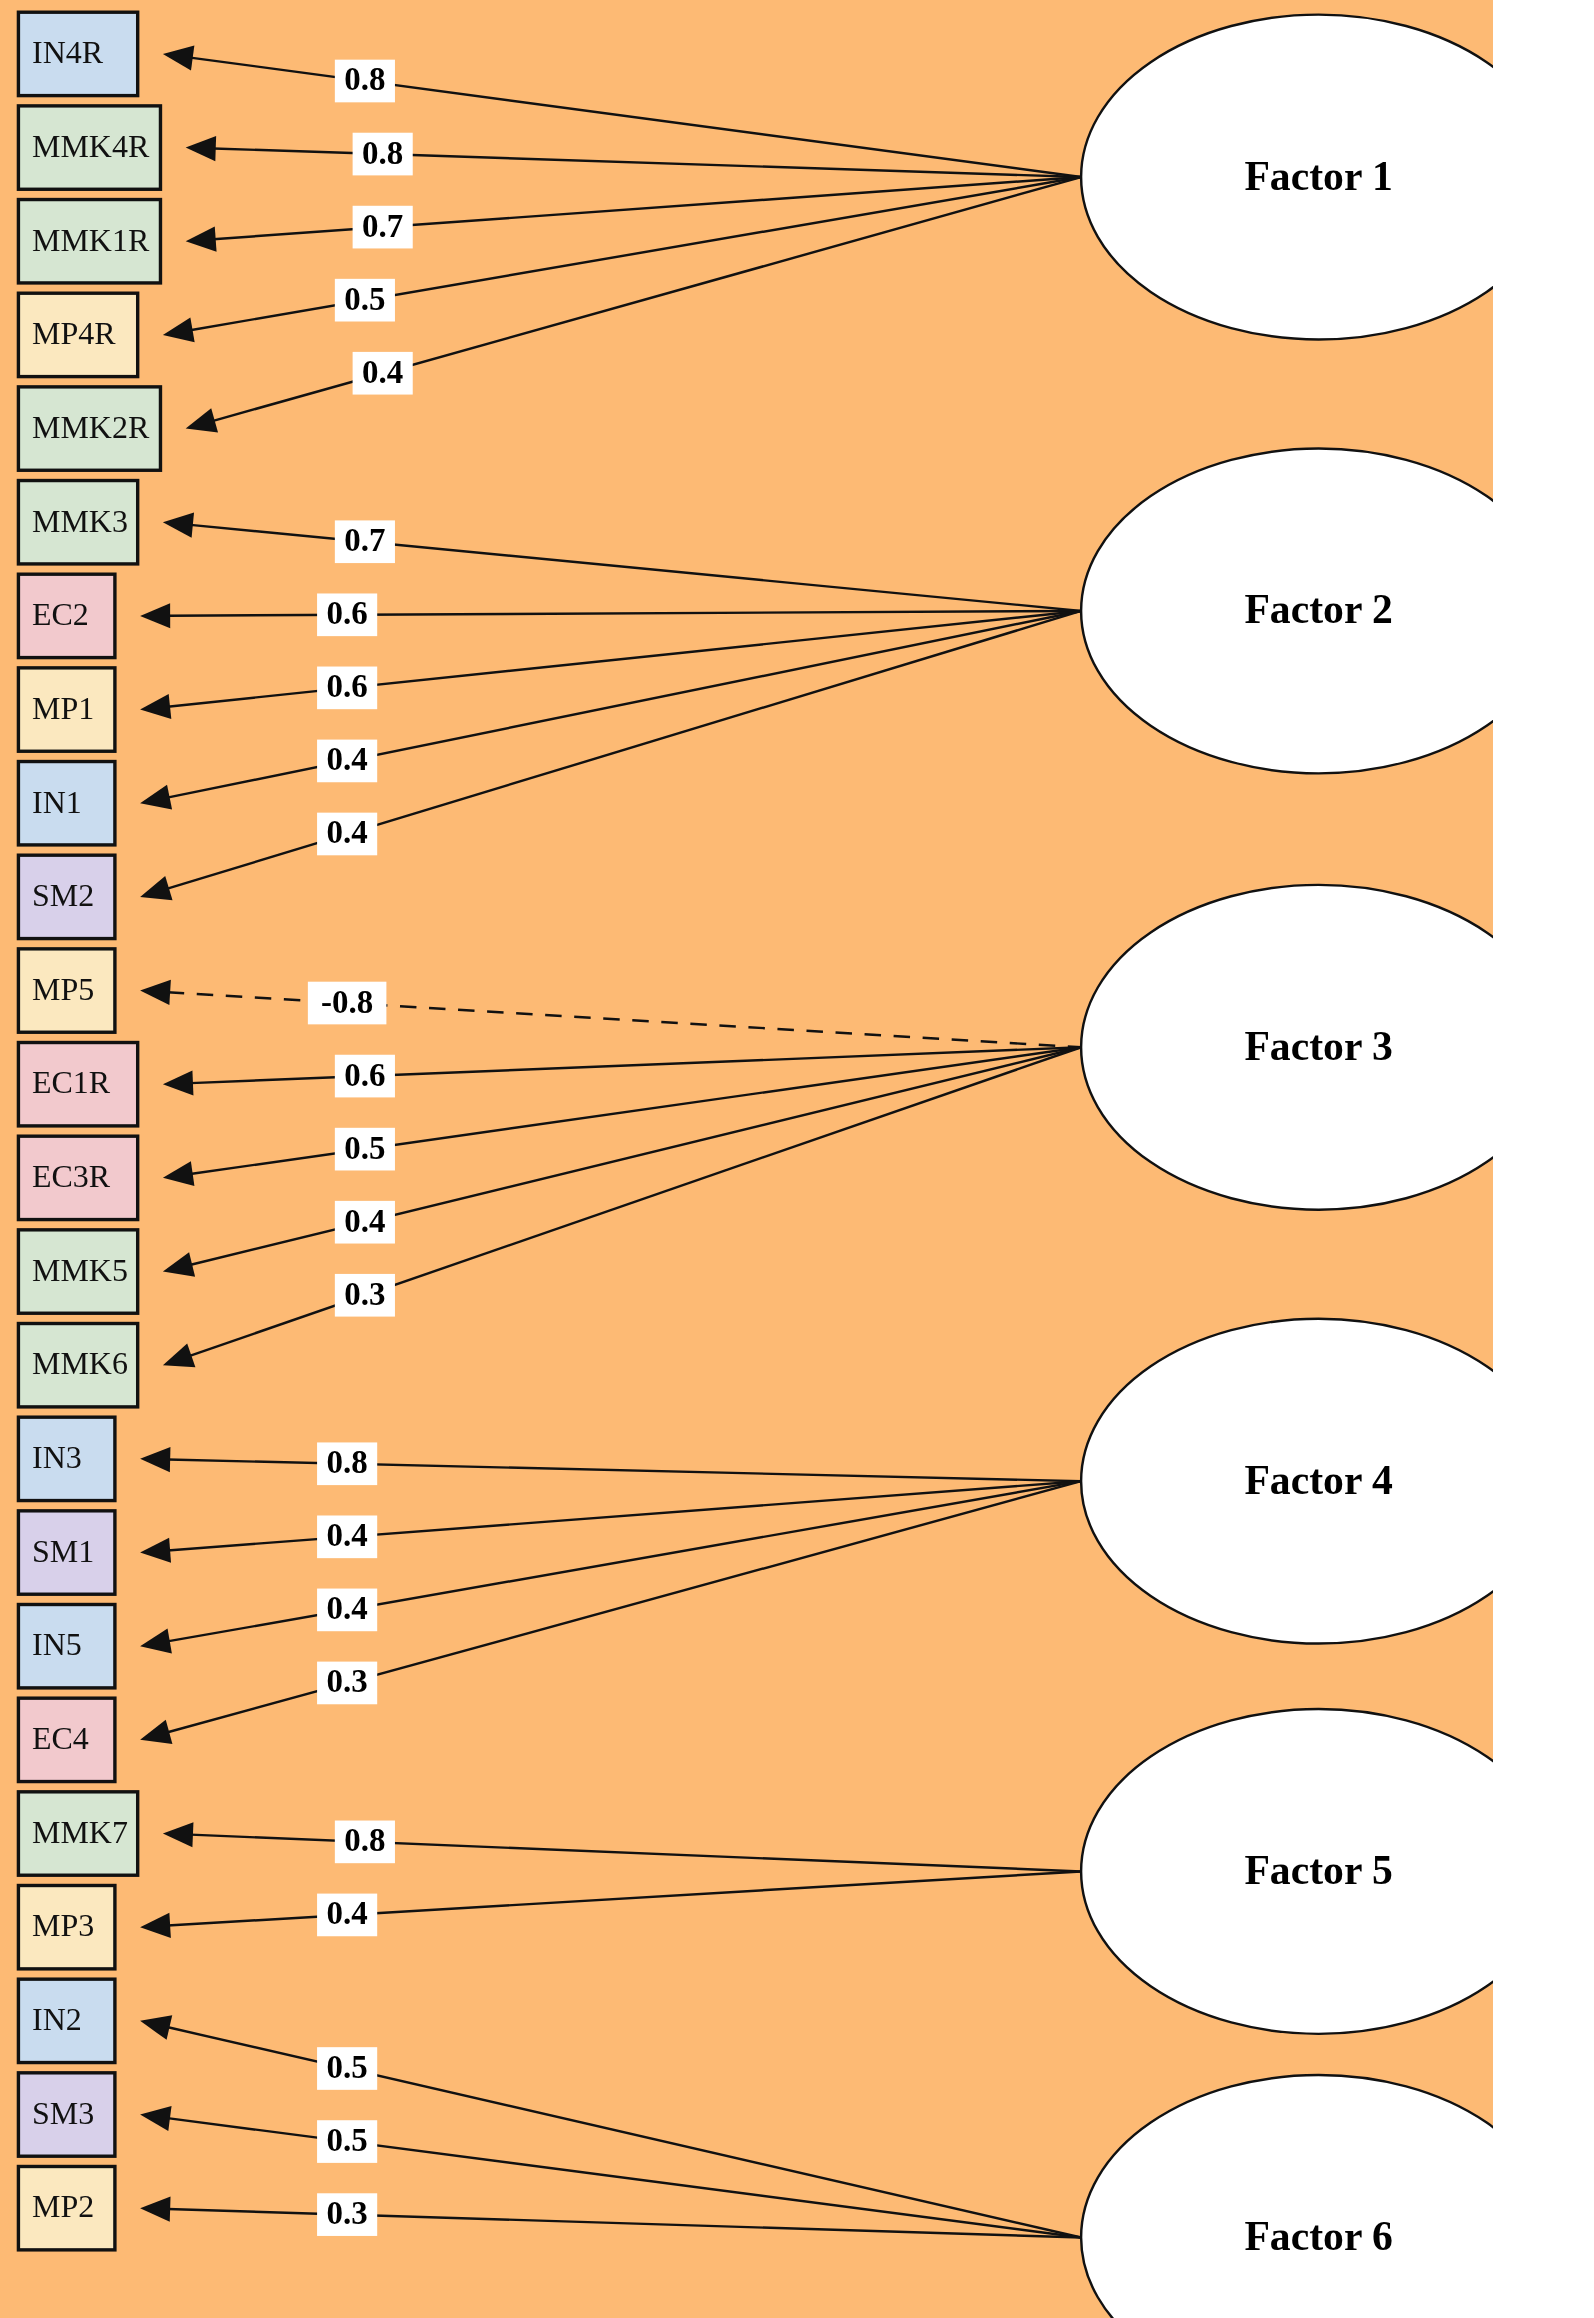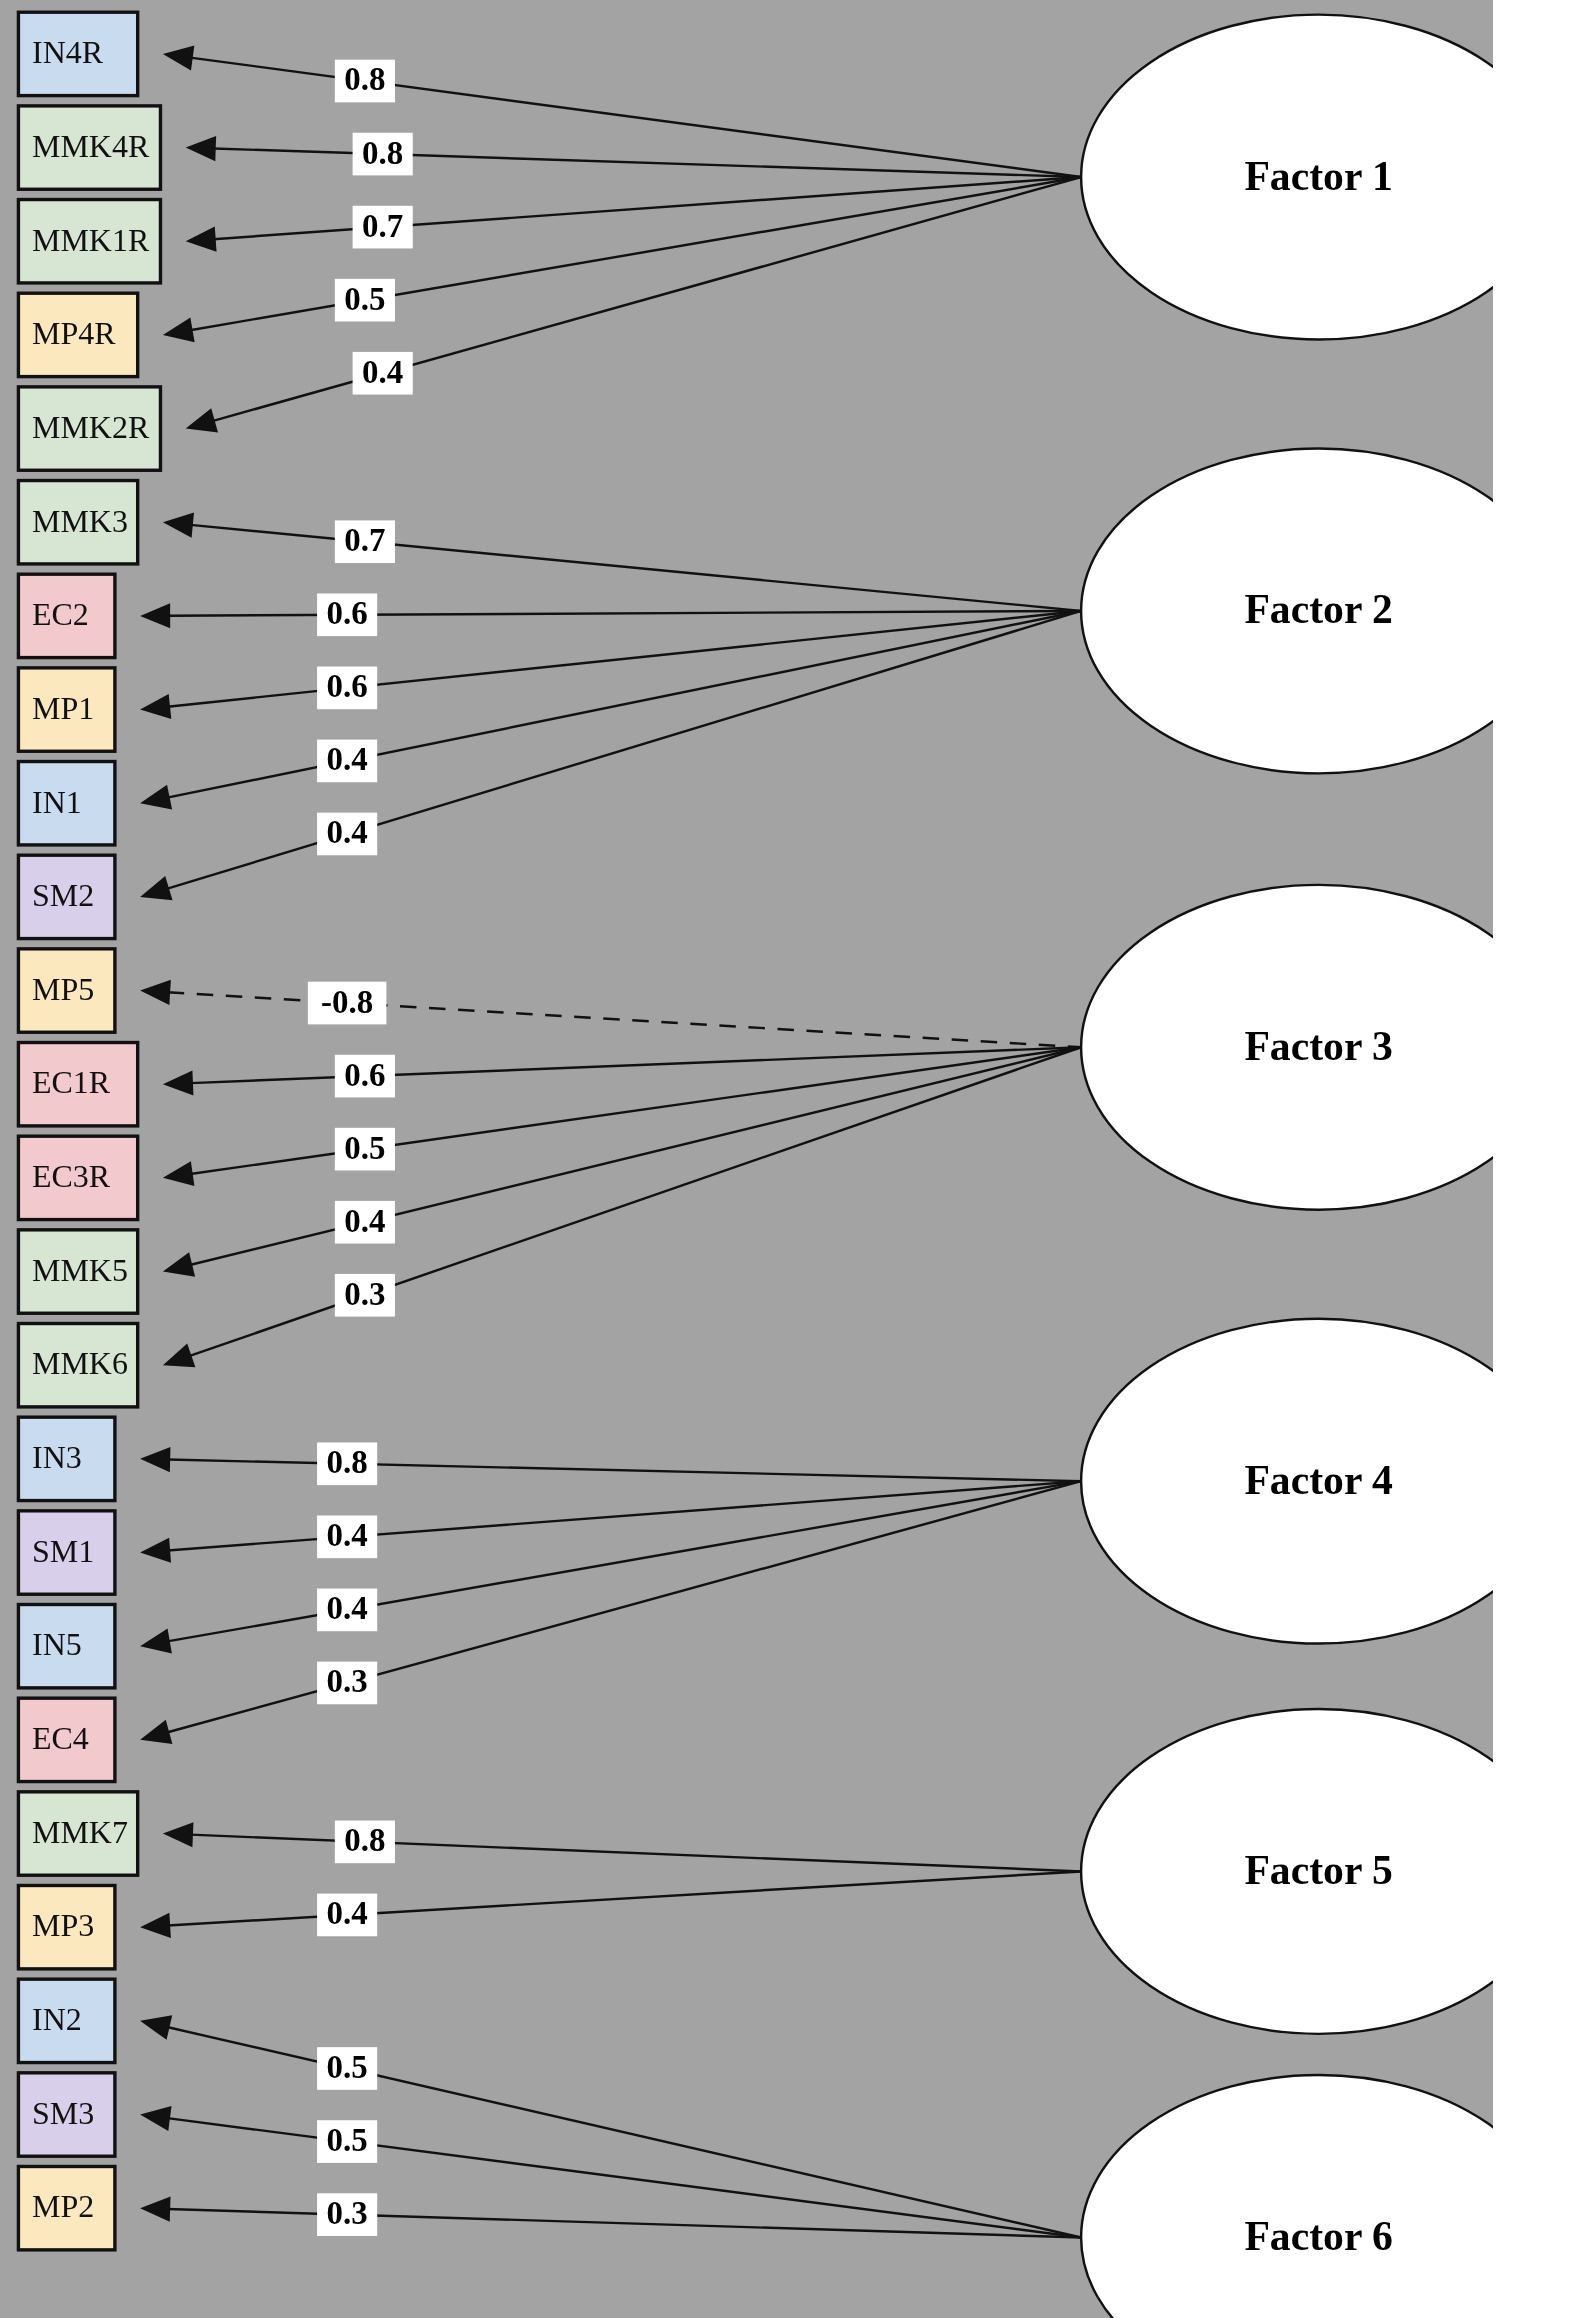--- a/index.html
+++ b/index.html
@@ -1,17 +1,17 @@
 <!DOCTYPE html>
 <html style="font-size:7.8px"><head>
 <meta charset="utf-8">
 <style>
   html,body{margin:0;padding:0;background:#ffffff;}
   body{font-family:"Liberation Serif",serif;}
-  #stage{position:relative;width:1493px;height:2319px;background:#a3a3a3;overflow:hidden;}
+  #stage{position:relative;width:1493px;height:2319px;background:#fdba74;overflow:hidden;}
   svg#diagram{position:absolute;left:0;top:0;width:1595px;height:2319px;}
   .ind-rect{stroke:#111111;stroke-width:7;}
   .ind-label{font-family:"Liberation Serif",serif;font-size:66px;fill:#111111;dominant-baseline:middle;}
   .factor-ellipse{fill:#ffffff;stroke:#111111;stroke-width:5;}
   .factor-label{font-family:"Liberation Serif",serif;font-size:86px;font-weight:bold;fill:#000000;text-anchor:middle;dominant-baseline:middle;}
   .edge-line{stroke:#111111;stroke-width:5;fill:none;}
   .edge-line.neg{stroke-dasharray:34 26;stroke-width:5;}
   .edge-label{font-family:"Liberation Serif",serif;font-size:68px;font-weight:bold;fill:#000000;text-anchor:middle;dominant-baseline:middle;}
   .edge-label-bg{fill:#ffffff;}
   .arrow-head{fill:#111111;stroke:none;}

